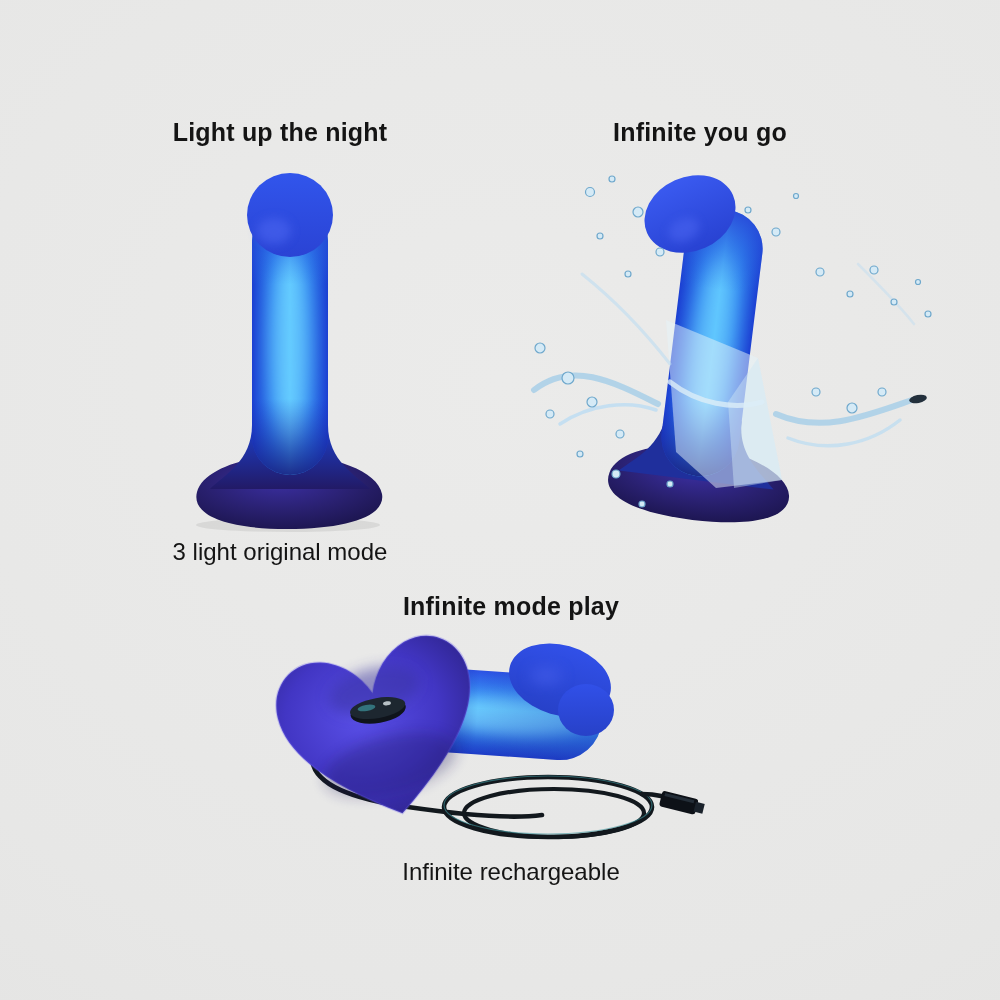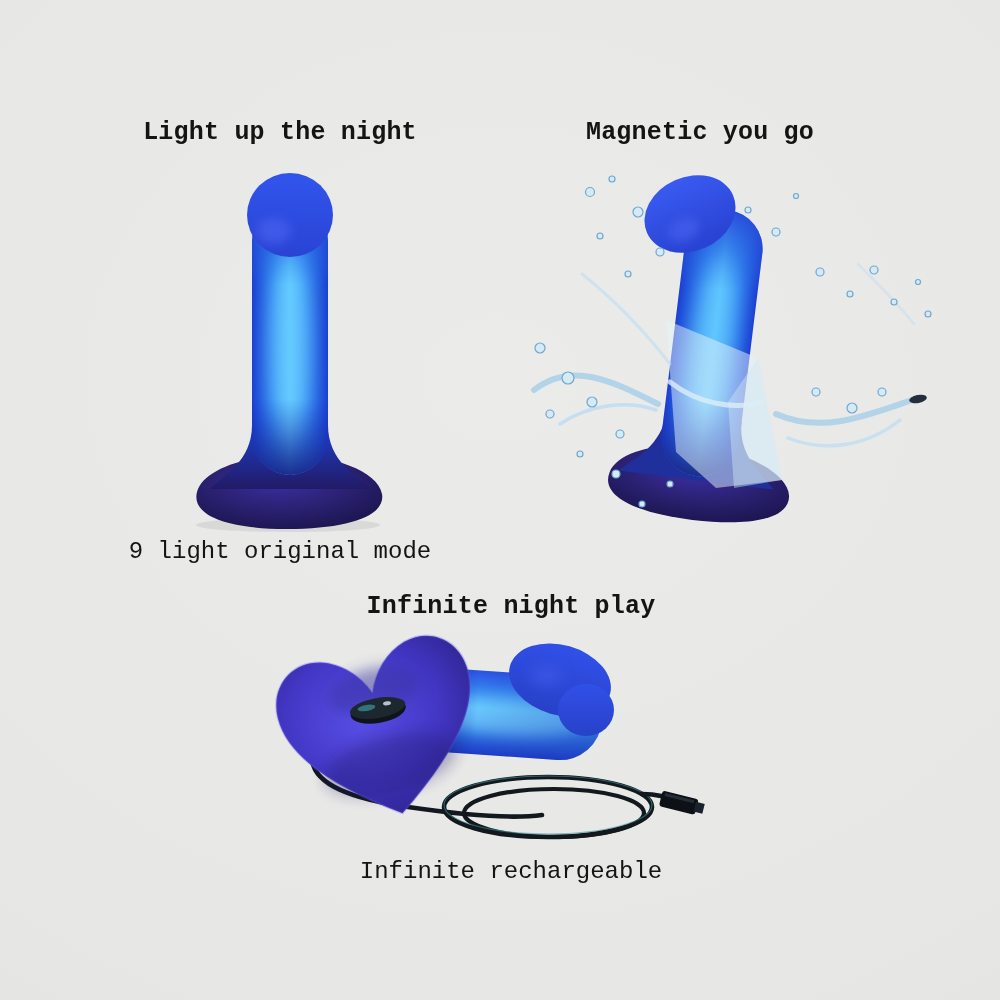--- a/index.html
+++ b/index.html
@@ -2,21 +2,21 @@
 <html style="--bg: #e7e7e6; --bg-light: #ebebea; --bg-dark: #e1e1e0; --text: #141414;"><head>
 <meta charset="utf-8">
 <style>
   html,body{margin:0;padding:0;}
   .canvas{
     position:relative;
     width:1000px;height:1000px;
     overflow:hidden;
     background:
       radial-gradient(ellipse 130% 110% at 50% 38%, var(--bg-light,#ebebea) 0%, var(--bg,#e7e7e6) 55%, var(--bg-dark,#e1e1e0) 100%);
-    font-family:Liberation Mono, monospace;
+    font-family:Liberation Sans, sans-serif;
   }
   .feature{position:absolute;}
   .feature h2{
     margin:0;
     font-size:25px;
     font-weight:700;
     color:var(--text,#101010);
     text-align:center;
     letter-spacing:.2px;
     width:100%;
@@ -97,25 +97,25 @@
           <ellipse cx="110" cy="185" rx="20" ry="100" fill="#7cd8ff" opacity=".55" filter="url(#g1blur)"></ellipse>
           <rect x="72" y="40" width="76" height="272" rx="38" fill="url(#g1fade)"></rect>
         </g>
         <g>
           <ellipse cx="110" cy="52" rx="43" ry="42" fill="url(#g1head)"></ellipse>
           <ellipse cx="94" cy="68" rx="17" ry="13" fill="#4e68f2" opacity=".55" filter="url(#g1blur2)"></ellipse>
         </g>
       </svg>
     </figure>
 
-    <p>9 light original mode</p>
+    <p>3 light original mode</p>
   </section>
 
   <section class="feature" id="f2">
-    <h2>Magnetic you go</h2>
+    <h2>Infinite you go</h2>
 
     <figure aria-label="glowing blue product splashed by water with scattered droplets">
       <svg width="420" height="385" viewBox="0 0 420 385">
         <defs>
           <radialGradient id="g2base" cx="45%" cy="35%" r="75%">
             <stop offset="0%" stop-color="#3b2fa2"></stop>
             <stop offset="55%" stop-color="#29206f"></stop>
             <stop offset="100%" stop-color="#191348"></stop>
           </radialGradient>
           <linearGradient id="g2shaft" x1="0" y1="0" x2="1" y2="0">
@@ -198,21 +198,21 @@
             <circle cx="332" cy="256" r="5"></circle>
             <circle cx="362" cy="240" r="4"></circle>
           <ellipse cx="398" cy="247" rx="9" ry="4" fill="#23303c" stroke="none" transform="rotate(-12 398 247)"></ellipse>
         </g>
       </svg>
     </figure>
 
   </section>
 
   <section class="feature" id="f3">
-    <h2>Infinite night play</h2>
+    <h2>Infinite mode play</h2>
 
     <figure aria-label="product lying on heart-shaped base with magnetic USB charging cable attached">
       <svg width="480" height="240" viewBox="0 0 480 240">
         <defs>
           <radialGradient id="g3heart" cx="42%" cy="38%" r="72%">
             <stop offset="0%" stop-color="#5a50e8"></stop>
             <stop offset="55%" stop-color="#4236c4"></stop>
             <stop offset="100%" stop-color="#2a2082"></stop>
           </radialGradient>
           <linearGradient id="g3shaft" x1="0" y1="0" x2="0" y2="1">

